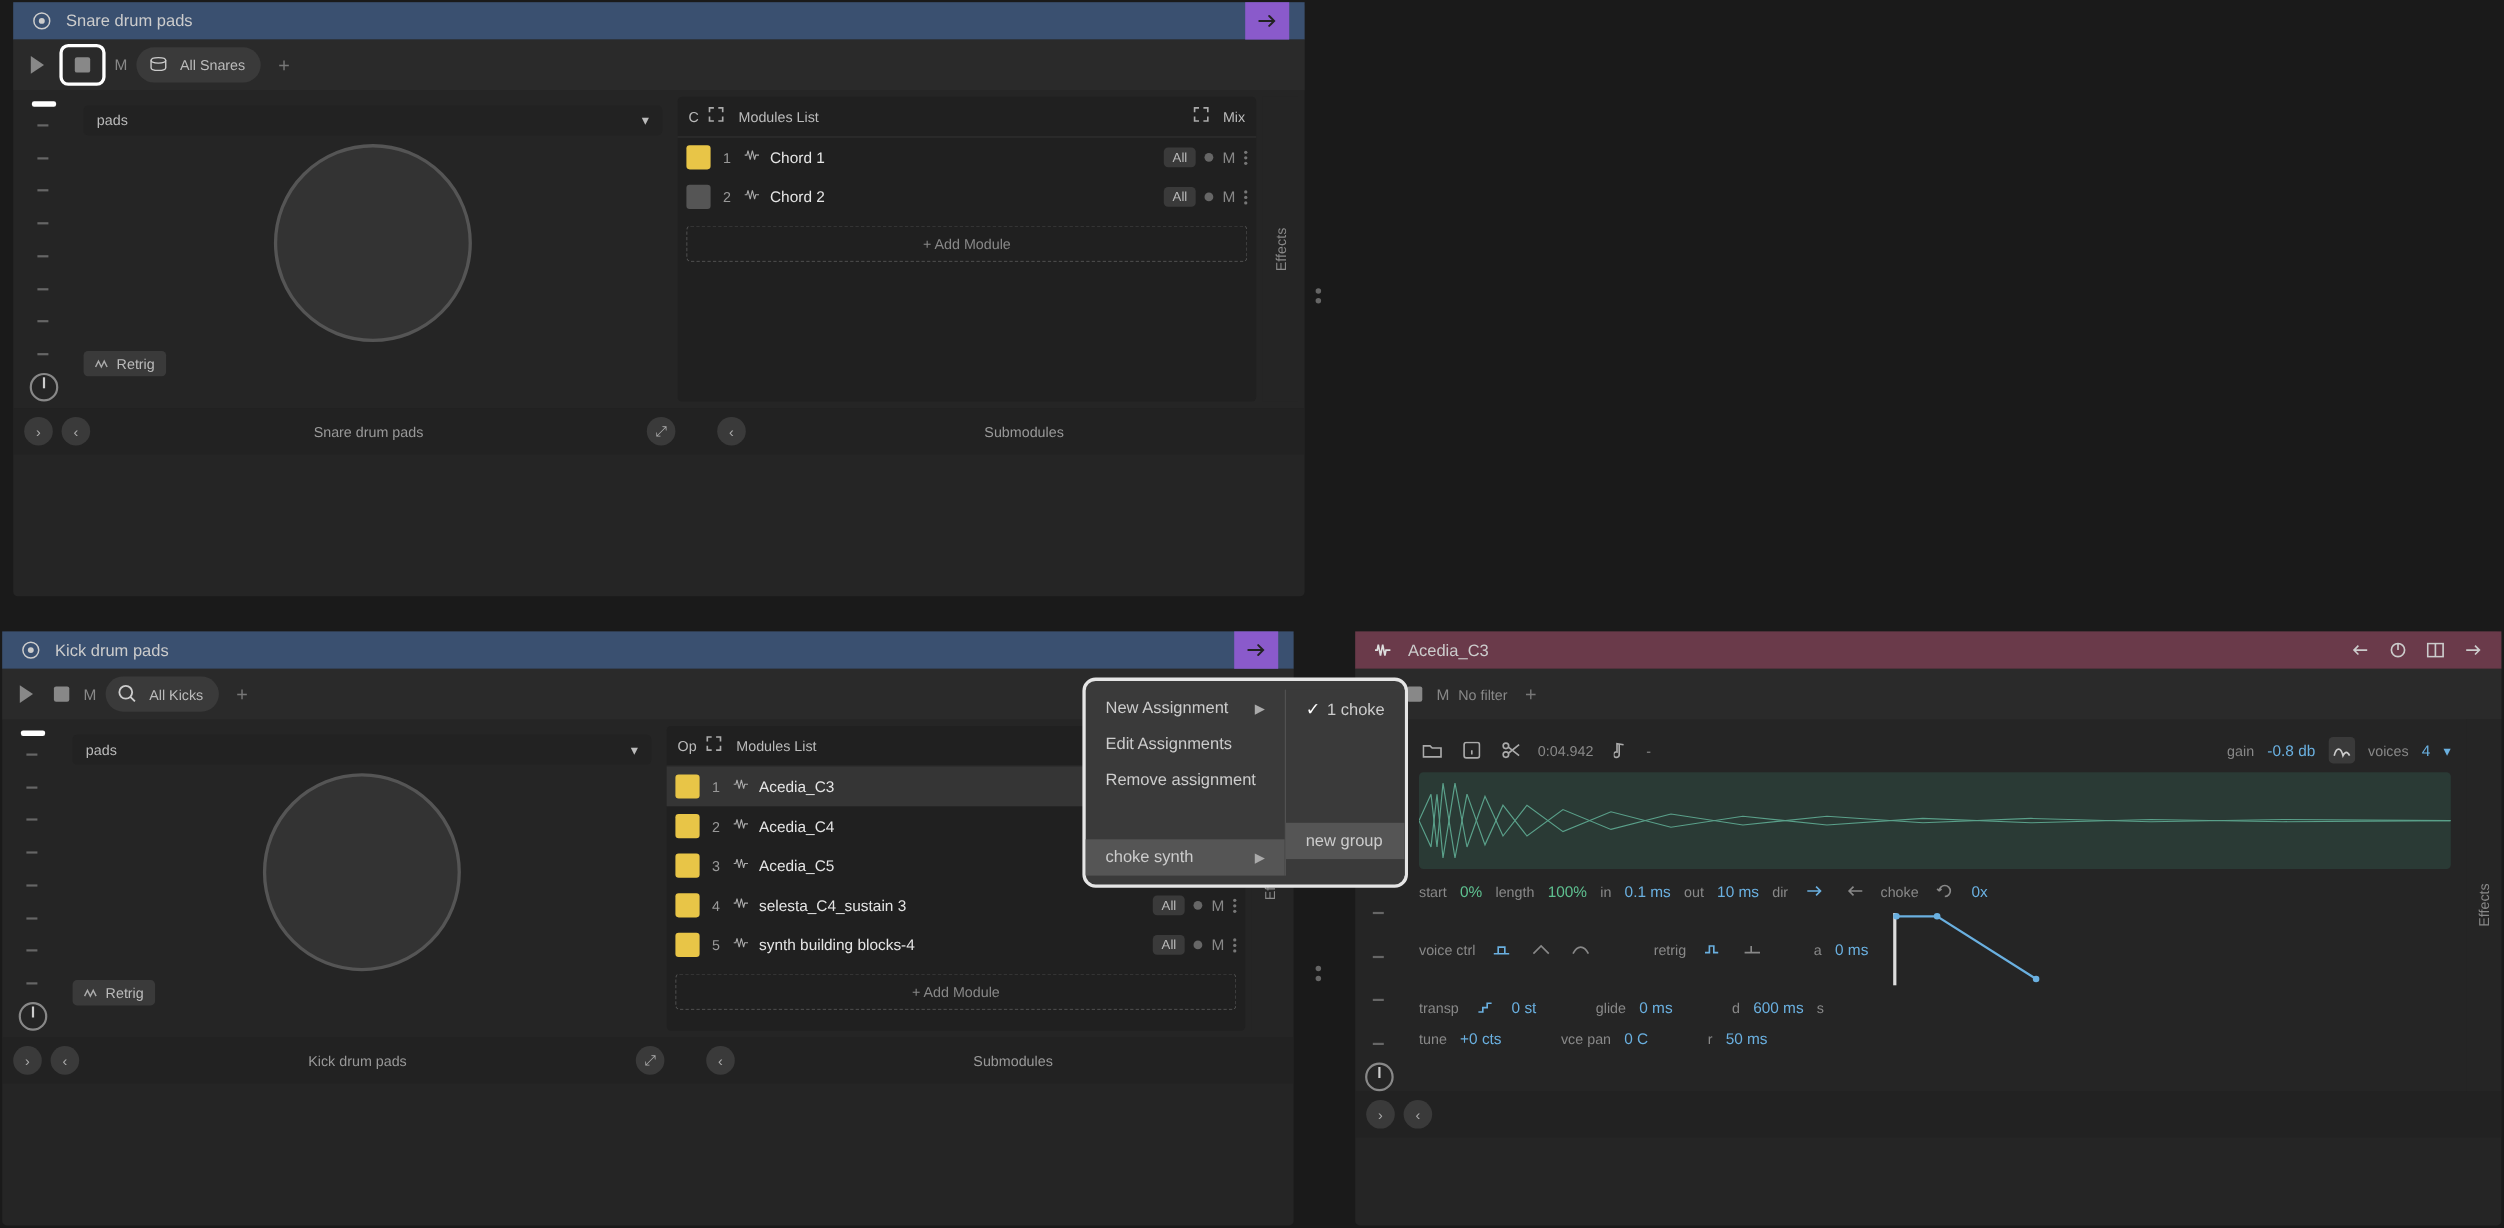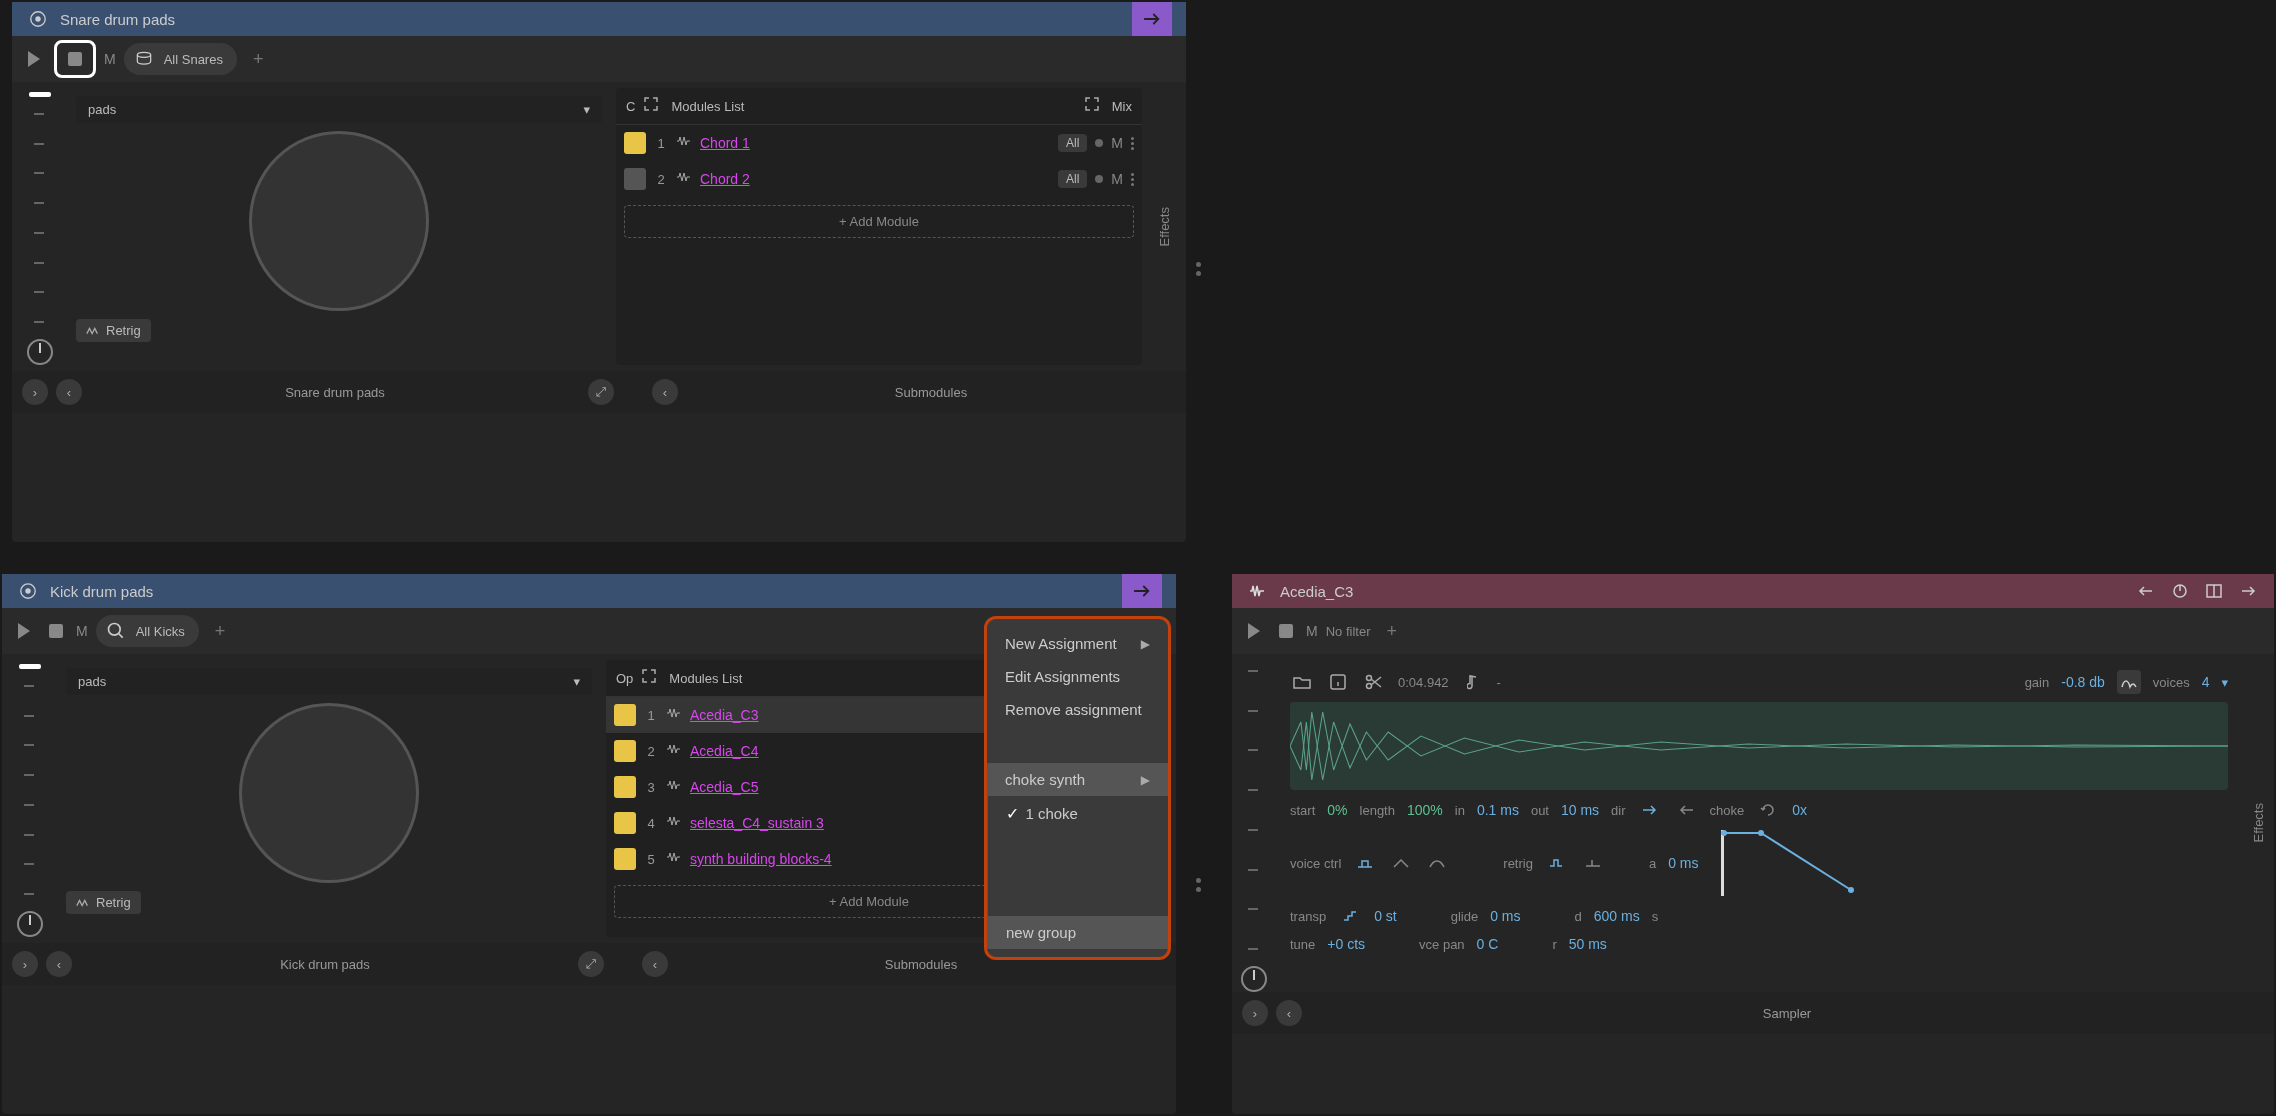--- a/index.html
+++ b/index.html
@@ -34,37 +34,37 @@
 .footer-title { flex:1; text-align:center; color:#999; }
 .modules-col { flex: 1; display:flex; flex-direction:column; }
 .col-header { display:flex; align-items:center; padding: 8px 10px; gap: 8px; border-bottom: 1px solid #333; }
 .expand-icon { width:20px; height:20px; }
 .module-row { display:flex; align-items:center; padding: 4px 8px; gap: 8px; height: 36px; }
 .module-row.selected { background: #353535; }
 .yellow-sq { width: 22px; height: 22px; background: #e8c547; border-radius: 3px; }
 .gray-sq { width: 22px; height: 22px; background: #555; border-radius: 3px; }
 .row-num { width: 14px; text-align:center; color:#999; }
 .wave-icon { width:16px; height:16px; }
-.module-name { flex:1; color:#d946ef; font-size:14px;text-decoration:underline; }
+.module-name { flex:1; color:#e5e5e5; font-size:14px; }
 .all-chip { background:#3a3a3a; padding:2px 8px; border-radius:4px; font-size:12px; }
 .dot { width:8px; height:8px; border-radius:50%; background:#666; }
 .grip { display:flex; flex-direction:column; gap:2px; }
 .grip span { width:3px; height:3px; background:#777; border-radius:50%; }
 .add-module { margin: 8px; border: 1px dashed #555; border-radius: 4px; text-align:center; padding: 8px; color:#888; font-size:13px; }
 .effects-vert { width: 32px; background: #252525; display:flex; align-items:center; justify-content:center; }
 .vert-text { writing-mode: vertical-rl; transform: rotate(180deg); color:#888; font-size:13px; }
 .drag-dots { position:absolute; display:flex; flex-direction:column; gap:4px; }
 .drag-dots span { width:5px; height:5px; background:#666; border-radius:50%; }
 .sampler-body { padding: 8px 14px; }
 .sampler-row { display:flex; align-items:center; gap:12px; margin: 8px 0; }
 .label { color:#888; font-size:13px; }
 .value-blue { color:#6ab0e0; font-size:14px; }
 .value-green { color:#5ec090; font-size:14px; }
 .waveform-box { height: 88px; background:#2a3a35; border-radius:4px; margin:6px 0; position:relative; overflow:hidden; }
-.context-menu { position:absolute; background: #3a3a3a; border: 3px solid #c2410c; border-radius: 12px; padding: 8px 0; z-index: 100; display:flex;flex-direction:column; }
+.context-menu { position:absolute; background: #3a3a3a; border: 3px solid #e5e5e5; border-radius: 12px; padding: 8px 0; z-index: 100; display:flex; }
 .menu-col { display:flex; flex-direction:column; }
 .menu-item { padding: 8px 18px; font-size:15px; color:#ccc; display:flex; align-items:center; justify-content:space-between; gap:24px; }
 .menu-item.highlight { background:#555;margin-top:37px; }
 .menu-item .arrow { font-size:12px; color:#aaa; }
 .submenu { background:#3a3a3a; border-left: 1px solid #555; gap: 48px; }
 .check { color:#fff; font-size:16px; margin-right:6px; }
 .env-box { width: 140px; height: 66px; margin-left: 10px; position:relative; }
 </style>
 </head>
 <body>
@@ -576,21 +576,20 @@
         <span class="value-blue">50 ms</span>
       </div>
     </div>
     <div class="effects-vert">
       <span class="vert-text">Effects</span>
     </div>
   </div>
   <div class="footer-nav">
     <span class="nav-circle">›</span>
     <span class="nav-circle">‹</span>
-    <span class="footer-title">Sampler</span>
   </div>
 </div>
 
 <div class="context-menu" style="left:984px; top:616px;">
   <div class="menu-col">
     <div class="menu-item">
       <span>New Assignment</span>
         <span class="arrow">▶</span>
     </div>
     <div class="menu-item">

